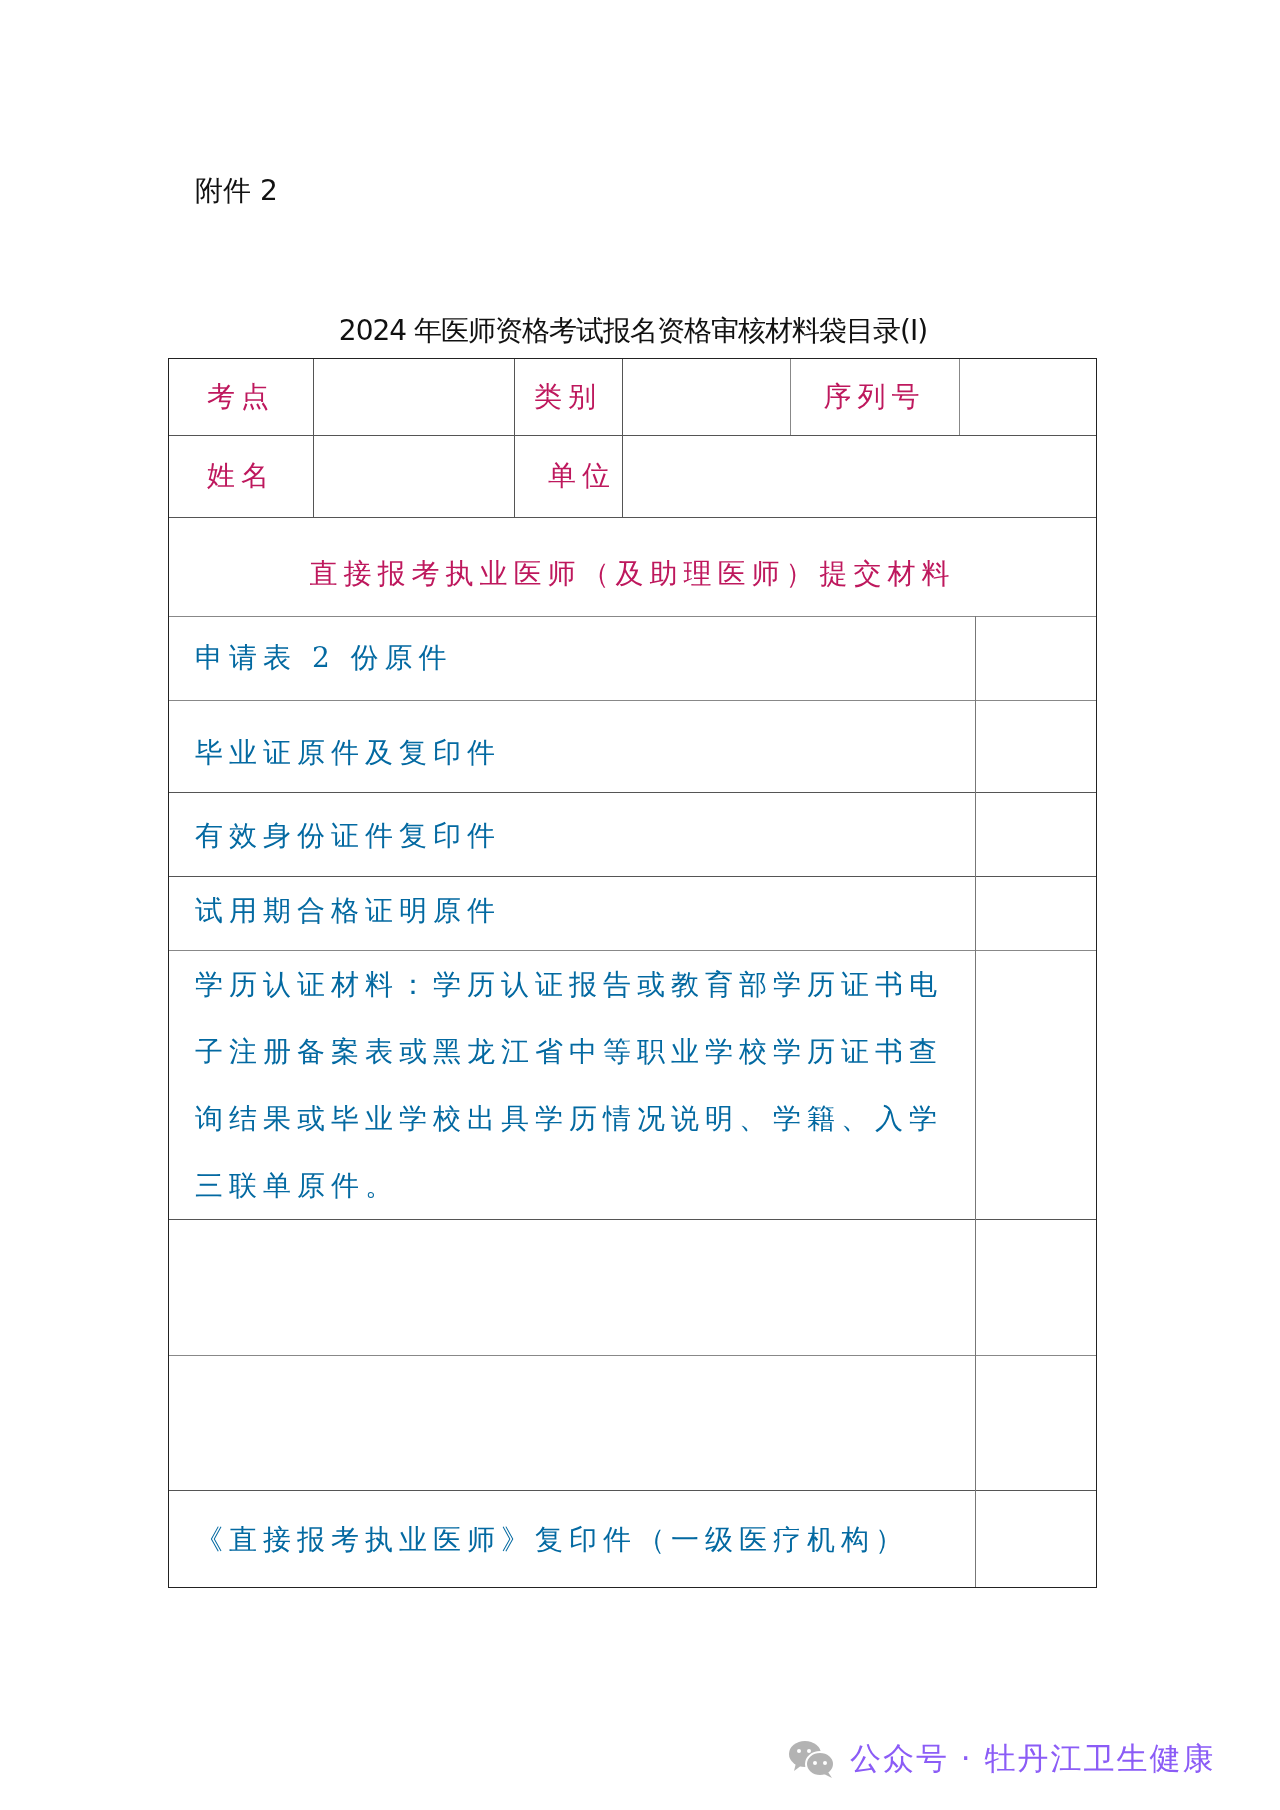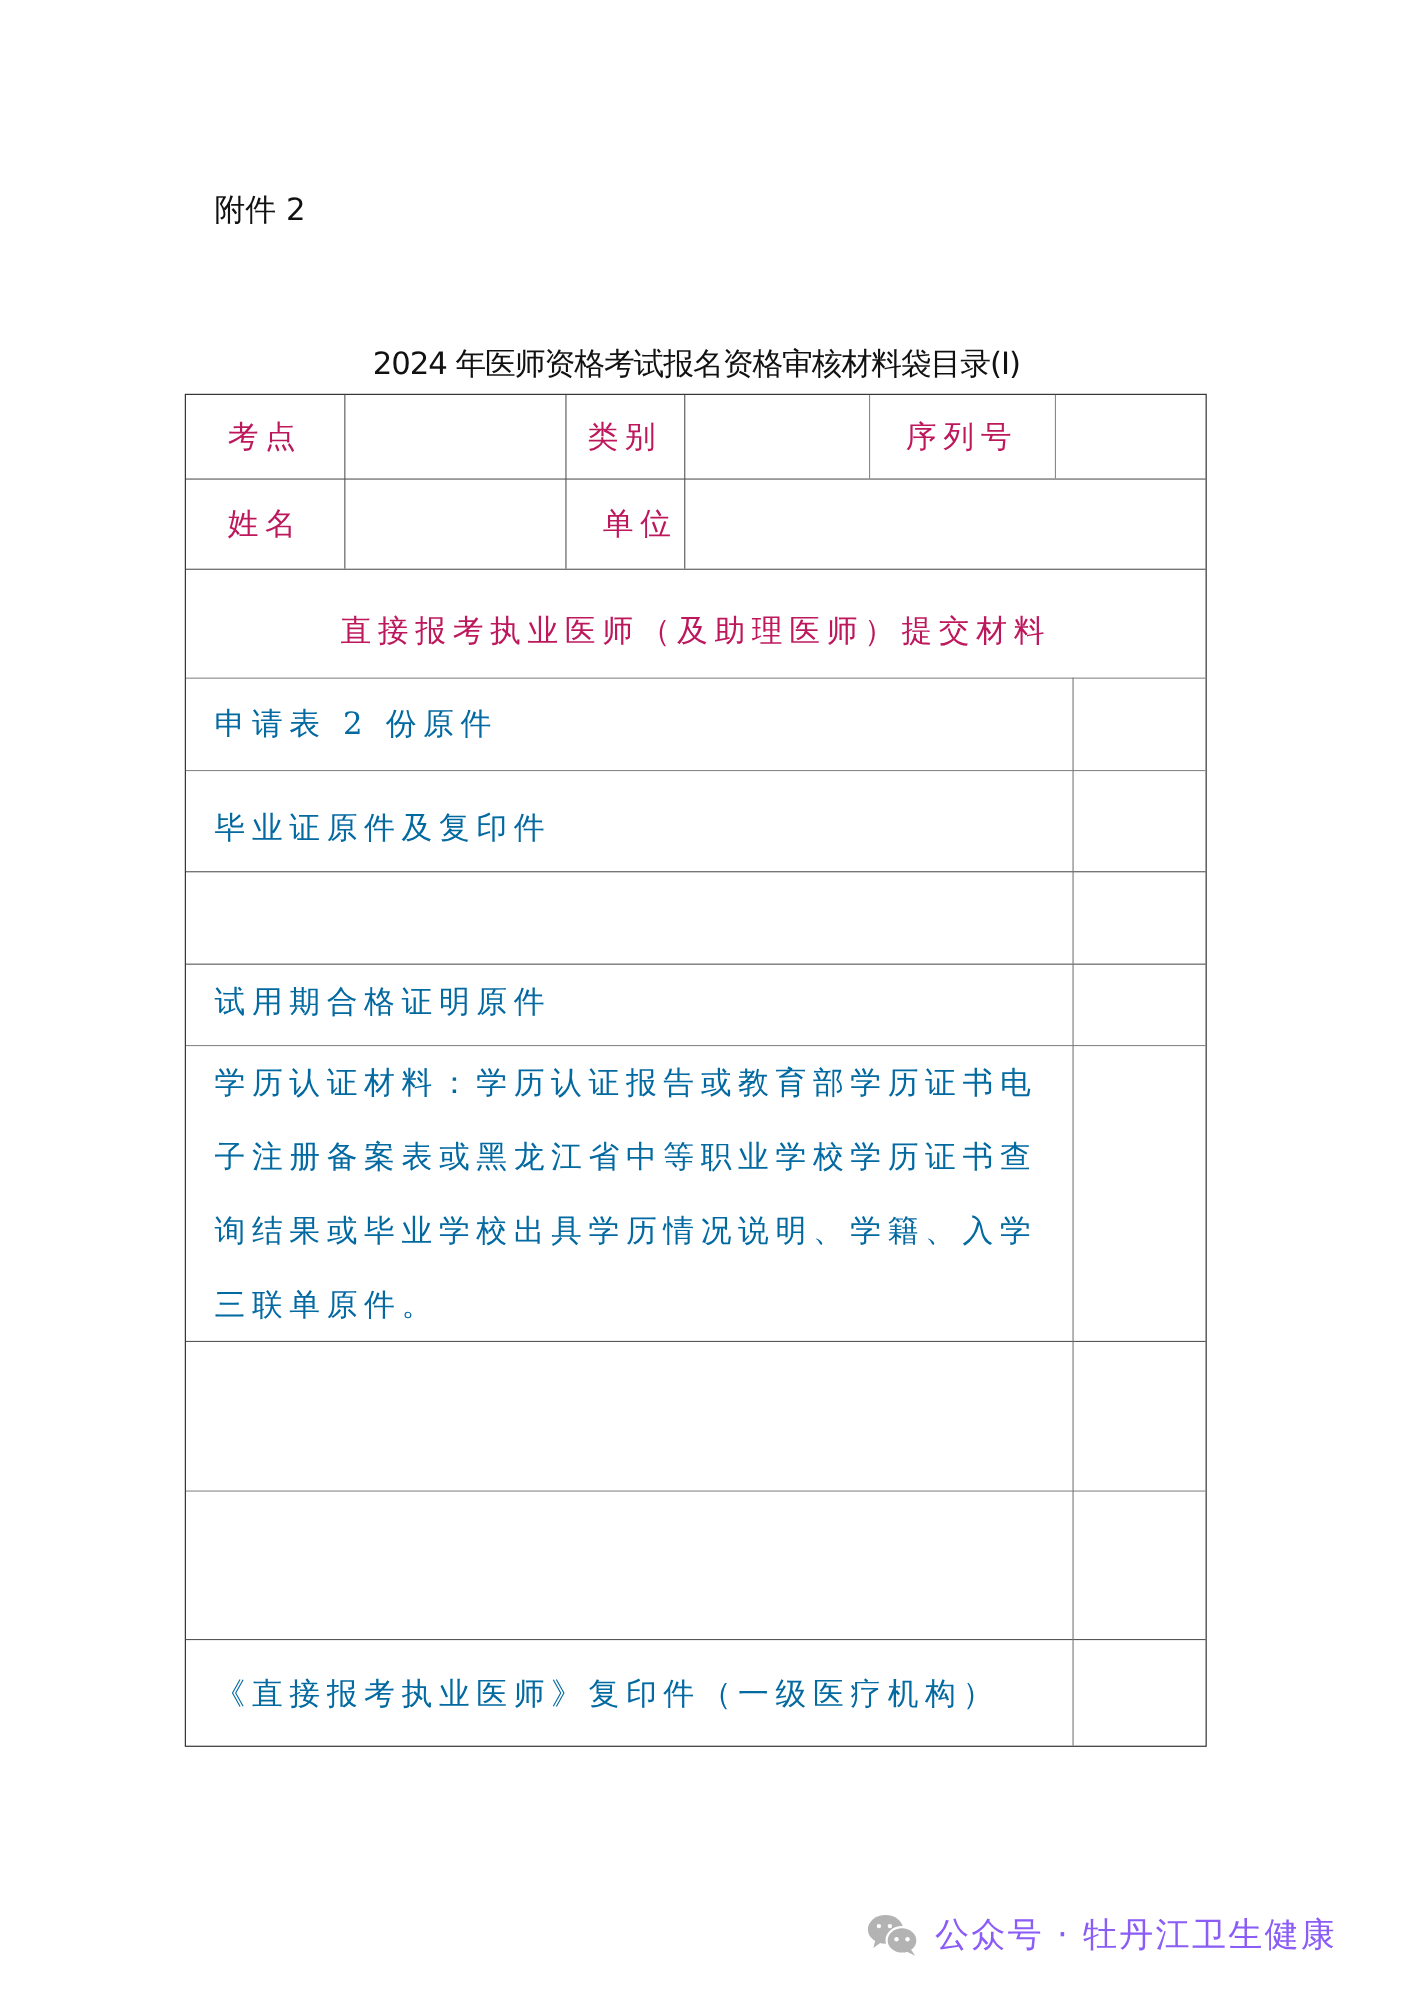--- a/index.html
+++ b/index.html
@@ -58,20 +58,21 @@
 
   <div class="cell center" style="left:0;top:76px;width:144px;height:82px;">姓名</div>
   <div class="cell center" style="left:144px;top:76px;width:201px;height:82px;"></div>
   <div class="cell center" style="left:345px;top:76px;width:108px;height:82px;padding-left:28px;">单位</div>
   <div class="cell center" style="left:453px;top:76px;width:474px;height:82px;"></div>
 
   <div class="cell center" style="left:0;top:180px;width:927px;height:70px;">直接报考执业医师（及助理医师）提交材料</div>
 
   <div class="item" style="top:265px;">申请表 2 份原件</div>
   <div class="item" style="top:360px;">毕业证原件及复印件</div>
+  <div class="item" style="top:443px;">有效身份证件复印件</div>
   <div class="item" style="top:518px;">试用期合格证明原件</div>
   <div class="item" style="top:592px;">学历认证材料：学历认证报告或教育部学历证书电子注册备案表或黑龙江省中等职业学校学历证书查询结果或毕业学校出具学历情况说明、学籍、入学三联单原件。</div>
   <div class="item" style="top:1147px;">《直接报考执业医师》复印件（一级医疗机构）</div>
 
   <div class="checkbox-cell" style="left:808px;top:257px;width:118px;height:84px;"></div>
   <div class="checkbox-cell" style="left:808px;top:341px;width:118px;height:92px;"></div>
   <div class="checkbox-cell" style="left:808px;top:433px;width:118px;height:84px;"></div>
   <div class="checkbox-cell" style="left:808px;top:517px;width:118px;height:74px;"></div>
   <div class="checkbox-cell" style="left:808px;top:591px;width:118px;height:269px;"></div>
   <div class="checkbox-cell" style="left:808px;top:860px;width:118px;height:136px;"></div>

